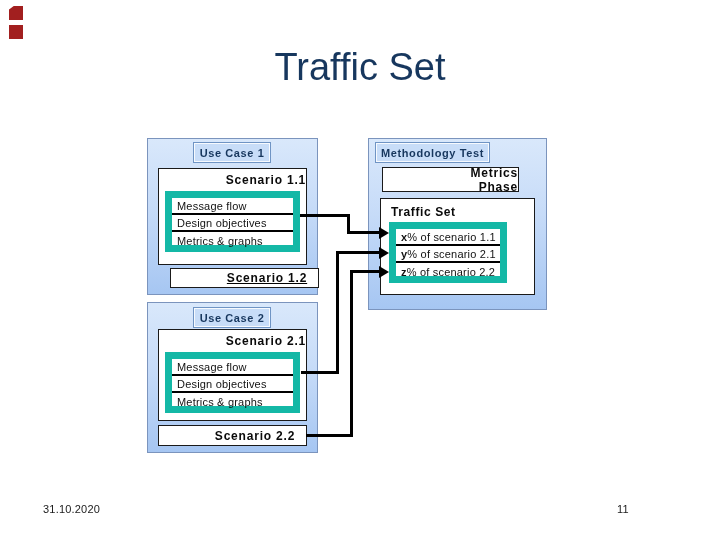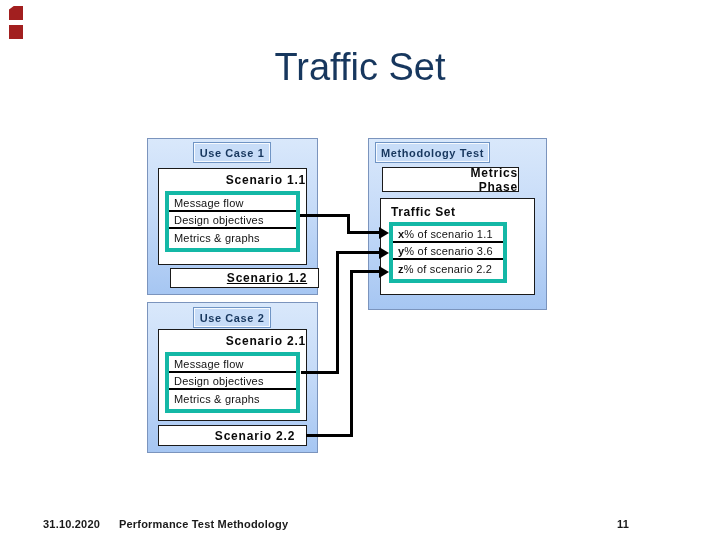--- a/index.html
+++ b/index.html
@@ -106,21 +106,21 @@
   #ts-title {
     text-align: left;
     padding: 6px 0 0 10px;
     letter-spacing: 0.6px;
   }
 
   
   .thick-box {
     position: absolute;
     background: #ffffff;
-    border: 4px solid #14b8a6;
+    border: 7px solid #14b8a6;
   }
   #tb1 { left: 165px; top: 191px; width: 135px; height: 61px; }
   #tb2 { left: 165px; top: 352px; width: 135px; height: 61px; }
   #tbr { left: 389px; top: 222px; width: 118px; height: 61px; }
 
   .thick-row {
     height: 17px;
     border-bottom: 2px solid #000000;
     display: flex;
     align-items: center;
@@ -143,25 +143,24 @@
     width: 0;
     height: 0;
     border-top: 6px solid transparent;
     border-bottom: 6px solid transparent;
     border-left: 10px solid var(--connector, #000000);
   }
 
   
   .footer-text {
     position: absolute;
-    top: 518px;
+    top: 503px;
     font-size: 11px;
     color: #1a1a1a;
     letter-spacing: 0.2px;
-    font-weight: bold;
   }
   #footer-date { left: 43px; }
   #footer-subtitle { left: 119px; }
   #footer-page { left: 617px; }
 </style>
 </head>
 <body>
 
 <div id="slide">
 
@@ -209,21 +208,21 @@
   <div class="white-box" id="ts-box">
     <div class="box-title" id="ts-title">Traffic Set</div>
   </div>
   <div class="thick-box" id="tbr">
     <div class="thick-row">
         <b>x</b>
         <span>% of scenario 1.1</span>
       </div>
     <div class="thick-row">
         <b>y</b>
-        <span>% of scenario 3.6</span>
+        <span>% of scenario 2.1</span>
       </div>
     <div class="thick-row">
         <b>z</b>
         <span>% of scenario 2.2</span>
       </div>
   </div>
 
   <div class="line" style="left:300px; top:214px; width:50px; height:3px;"></div>
   <div class="line" style="left:347px; top:214px; width:3px; height:20px;"></div>
   <div class="line" style="left:347px; top:231px; width:33px; height:3px;"></div>
@@ -233,16 +232,15 @@
   <div class="line" style="left:336px; top:251px; width:3px; height:123px;"></div>
   <div class="line" style="left:336px; top:251px; width:44px; height:3px;"></div>
   <div class="arrow" style="left:379px; top:246.5px;"></div>
 
   <div class="line" style="left:306px; top:434px; width:47px; height:3px;"></div>
   <div class="line" style="left:350px; top:270px; width:3px; height:167px;"></div>
   <div class="line" style="left:350px; top:270px; width:30px; height:3px;"></div>
   <div class="arrow" style="left:379px; top:265.5px;"></div>
 
   <div class="footer-text" id="footer-date">31.10.2020</div>
-  <div class="footer-text" id="footer-subtitle">Performance Test Methodology</div>
   <div class="footer-text" id="footer-page">11</div>
 
 </div>
 
 </body></html>

